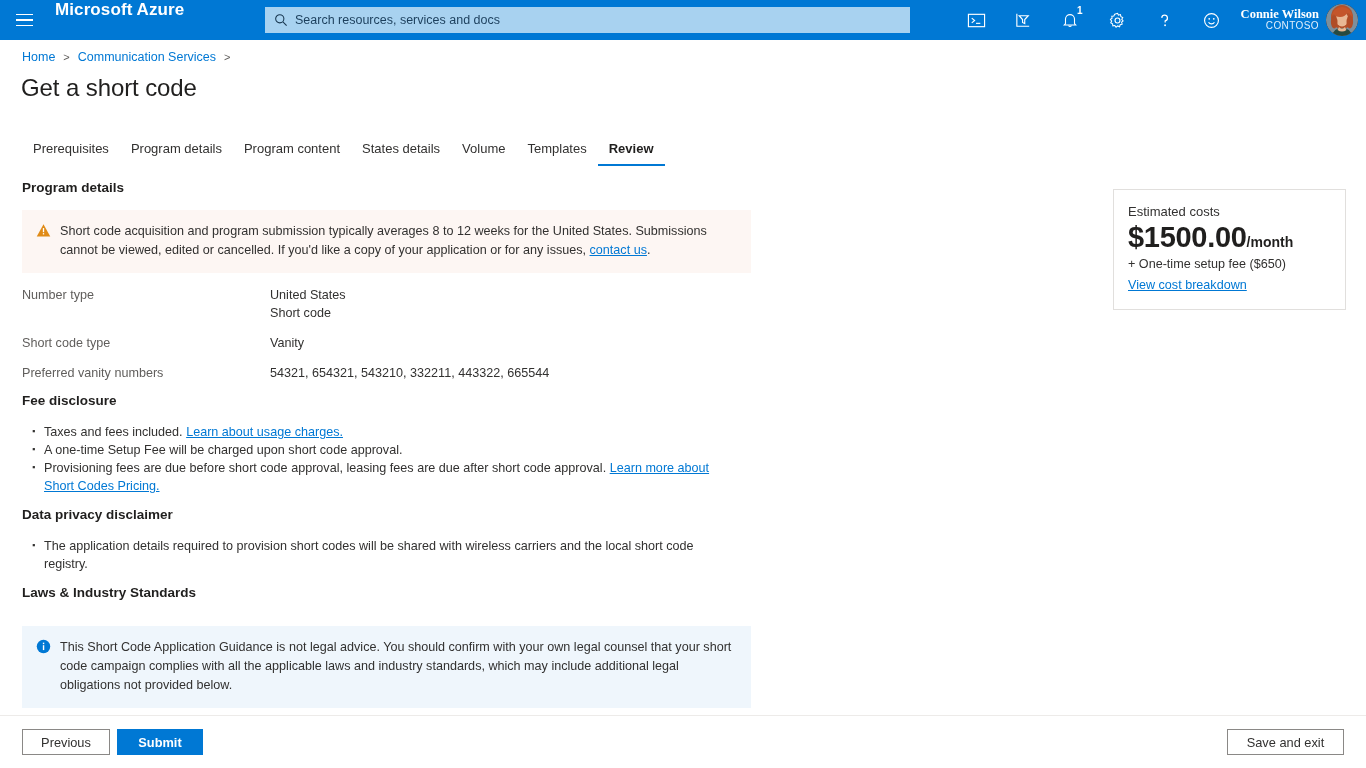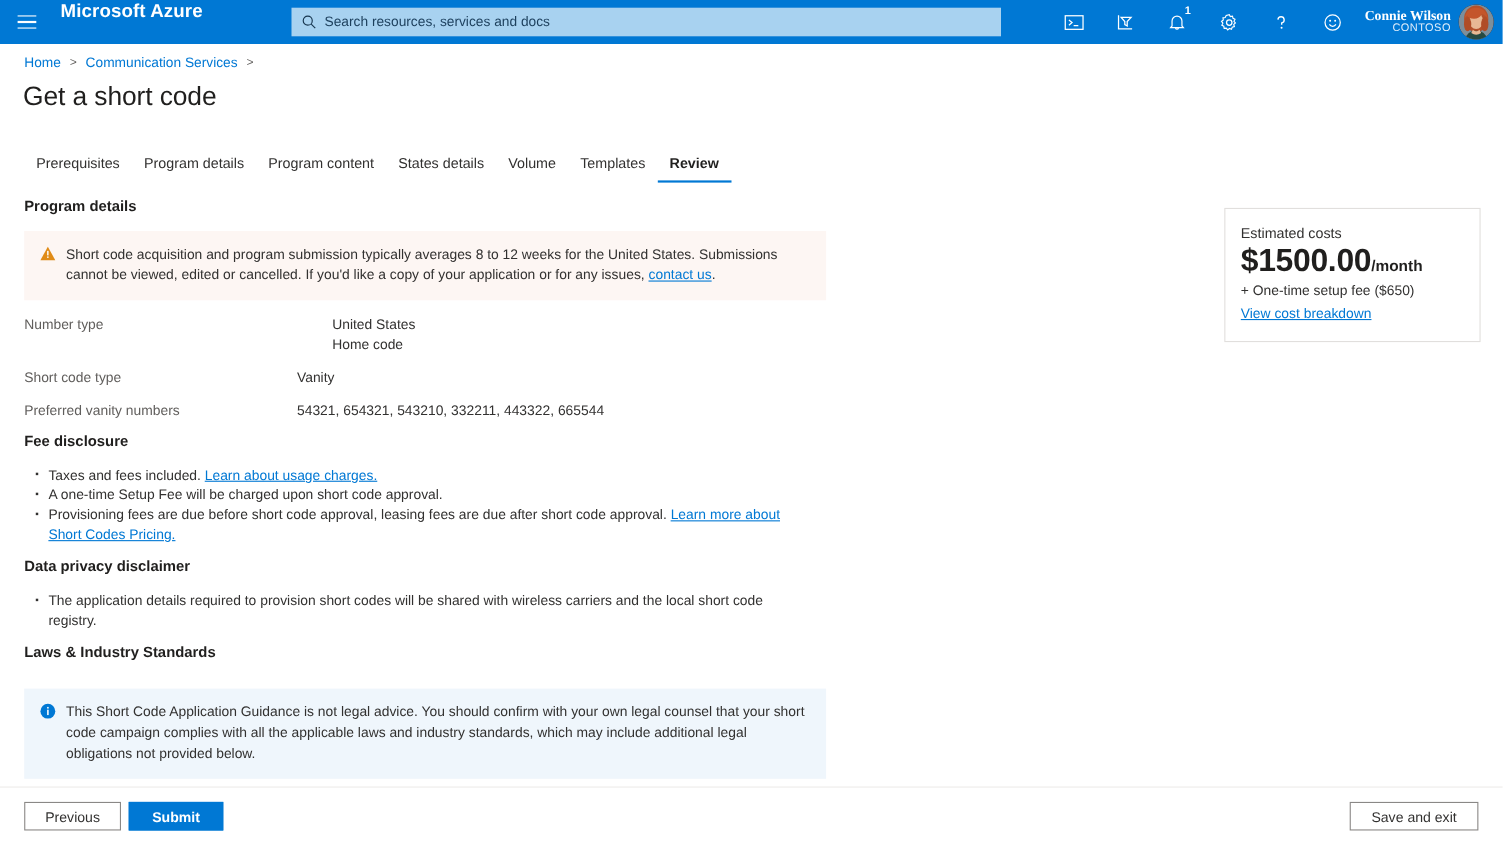--- a/index.html
+++ b/index.html
@@ -127,21 +127,21 @@
   }
   a.lnk { color: #0078d4; text-decoration: underline; cursor: pointer; }
 
   
   .drow {
     position: absolute; left: 22px; width: 740px;
     display: flex; font-size: 12.6px; line-height: 18px;
   }
   .dlabel { width: 248px; flex: 0 0 248px; color: #605e5c; }
   .dvalue { color: #323130; }
-  #row-number-type   { top: 116px; gap: 32px; }
+  #row-number-type   { top: 116px; }
   #row-short-code-type { top: 164px; }
   #row-vanity-numbers { top: 194px; }
 
   #fee-disclosure-heading { position: absolute; top: 223px; }
   #data-privacy-heading   { position: absolute; top: 337px; }
   #laws-heading           { position: absolute; top: 415px; }
 
   ul.blist {
     position: absolute; left: 28px; width: 710px;
     margin: 0; padding: 0 0 0 16px; list-style: none;
@@ -316,21 +316,21 @@
     </div>
     <div class="btext">
       <span>Short code acquisition and program submission typically averages 8 to 12 weeks for the United States. Submissions cannot be viewed, edited or cancelled. If you'd like a copy of your application or for any issues, </span><a class="lnk">contact us</a><span>.</span>
     </div>
   </div>
 
   <div class="drow" id="row-number-type">
     <div class="dlabel">Number type</div>
     <div class="dvalue">
       <div>United States</div>
-      <div>Home code</div>
+      <div>Short code</div>
     </div>
   </div>
 
   <div class="drow" id="row-short-code-type">
     <div class="dlabel">Short code type</div>
     <div class="dvalue">Vanity</div>
   </div>
 
   <div class="drow" id="row-vanity-numbers">
     <div class="dlabel">Preferred vanity numbers</div>

